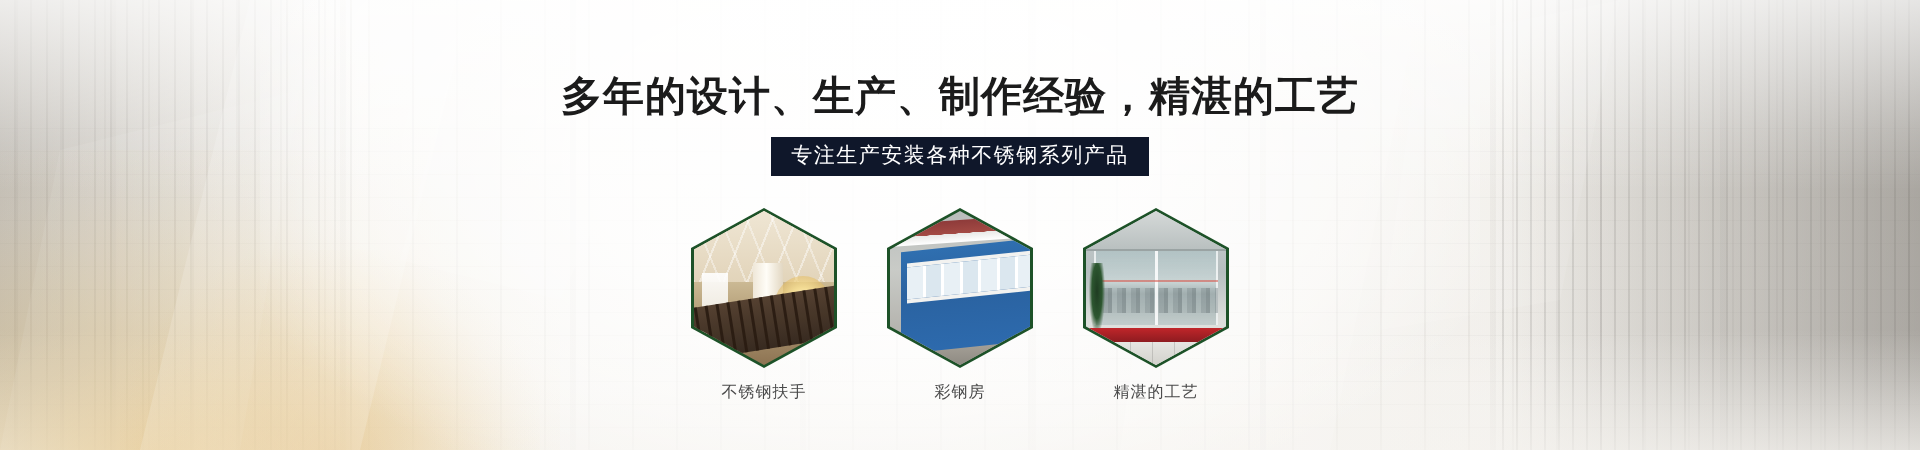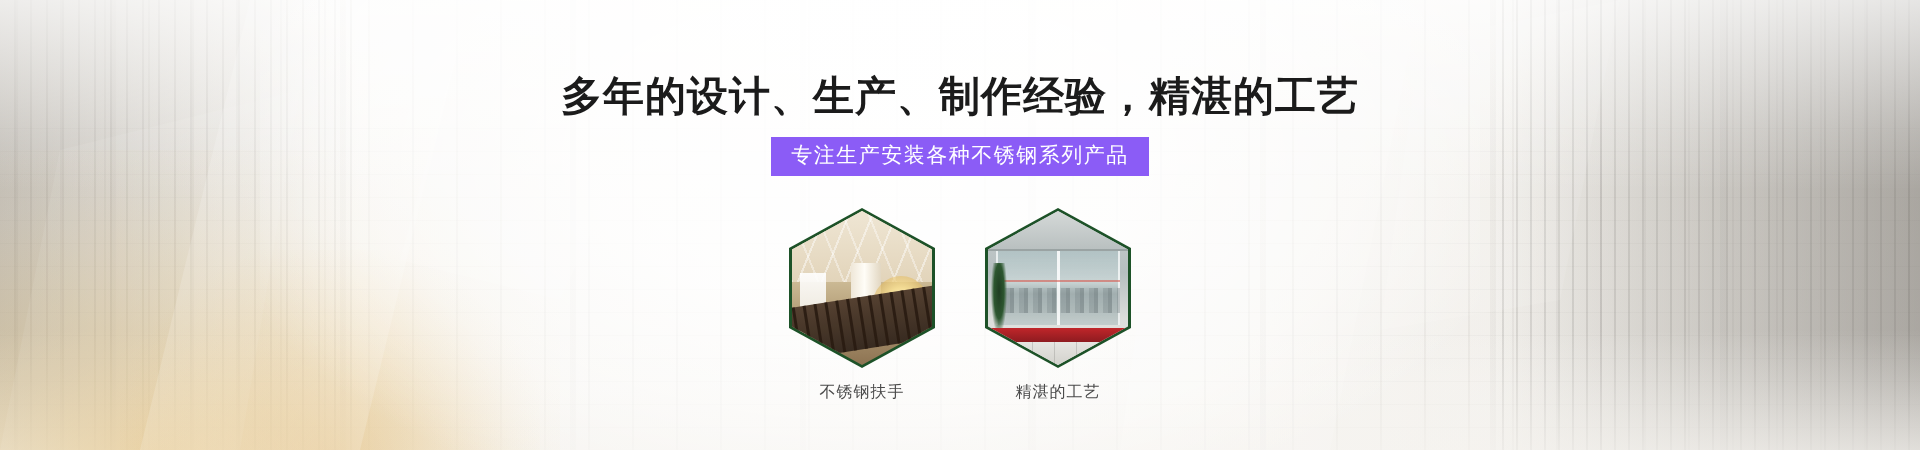--- a/index.html
+++ b/index.html
@@ -161,21 +161,21 @@
     white-space: nowrap;
     font-family: "DejaVu Sans", "Liberation Sans", sans-serif;
   }
 
   .subtitle-wrap {
     margin-top: 20px;
   }
 
   .subtitle {
     display: inline-block;
-    background: #8b5cf6;
+    background: #0f172a;
     color: #ffffff;
     font-size: 21px;
     line-height: 1;
     letter-spacing: 1.5px;
     padding: 8px 20px 10px 20px;
     white-space: nowrap;
     font-family: "DejaVu Sans", "Liberation Sans", sans-serif;
   }
 
   
@@ -444,20 +444,33 @@
             <div class="hex-img img-handrail">
               <div class="door-light"></div>
               <div class="curtain"></div>
               <div class="chandelier"></div>
             </div>
           </div>
         </div>
         <div class="hex-label">不锈钢扶手</div>
       </div>
 
+      <div class="hex-item">
+        <div class="hex-outer">
+          <div class="hex-inner">
+            <div class="hex-img img-booth">
+              <div class="booth-ground"></div>
+              <div class="booth-roof"></div>
+              <div class="booth-body"></div>
+              <div class="booth-windows"></div>
+            </div>
+          </div>
+        </div>
+        <div class="hex-label">彩钢房</div>
+      </div>
 
       <div class="hex-item">
         <div class="hex-outer">
           <div class="hex-inner">
             <div class="hex-img img-door">
               <div class="door-ceiling"></div>
               <div class="door-glass"></div>
               <div class="door-skyline"></div>
               <div class="door-mullion"></div>
               <div class="door-sensor-beam"></div>

